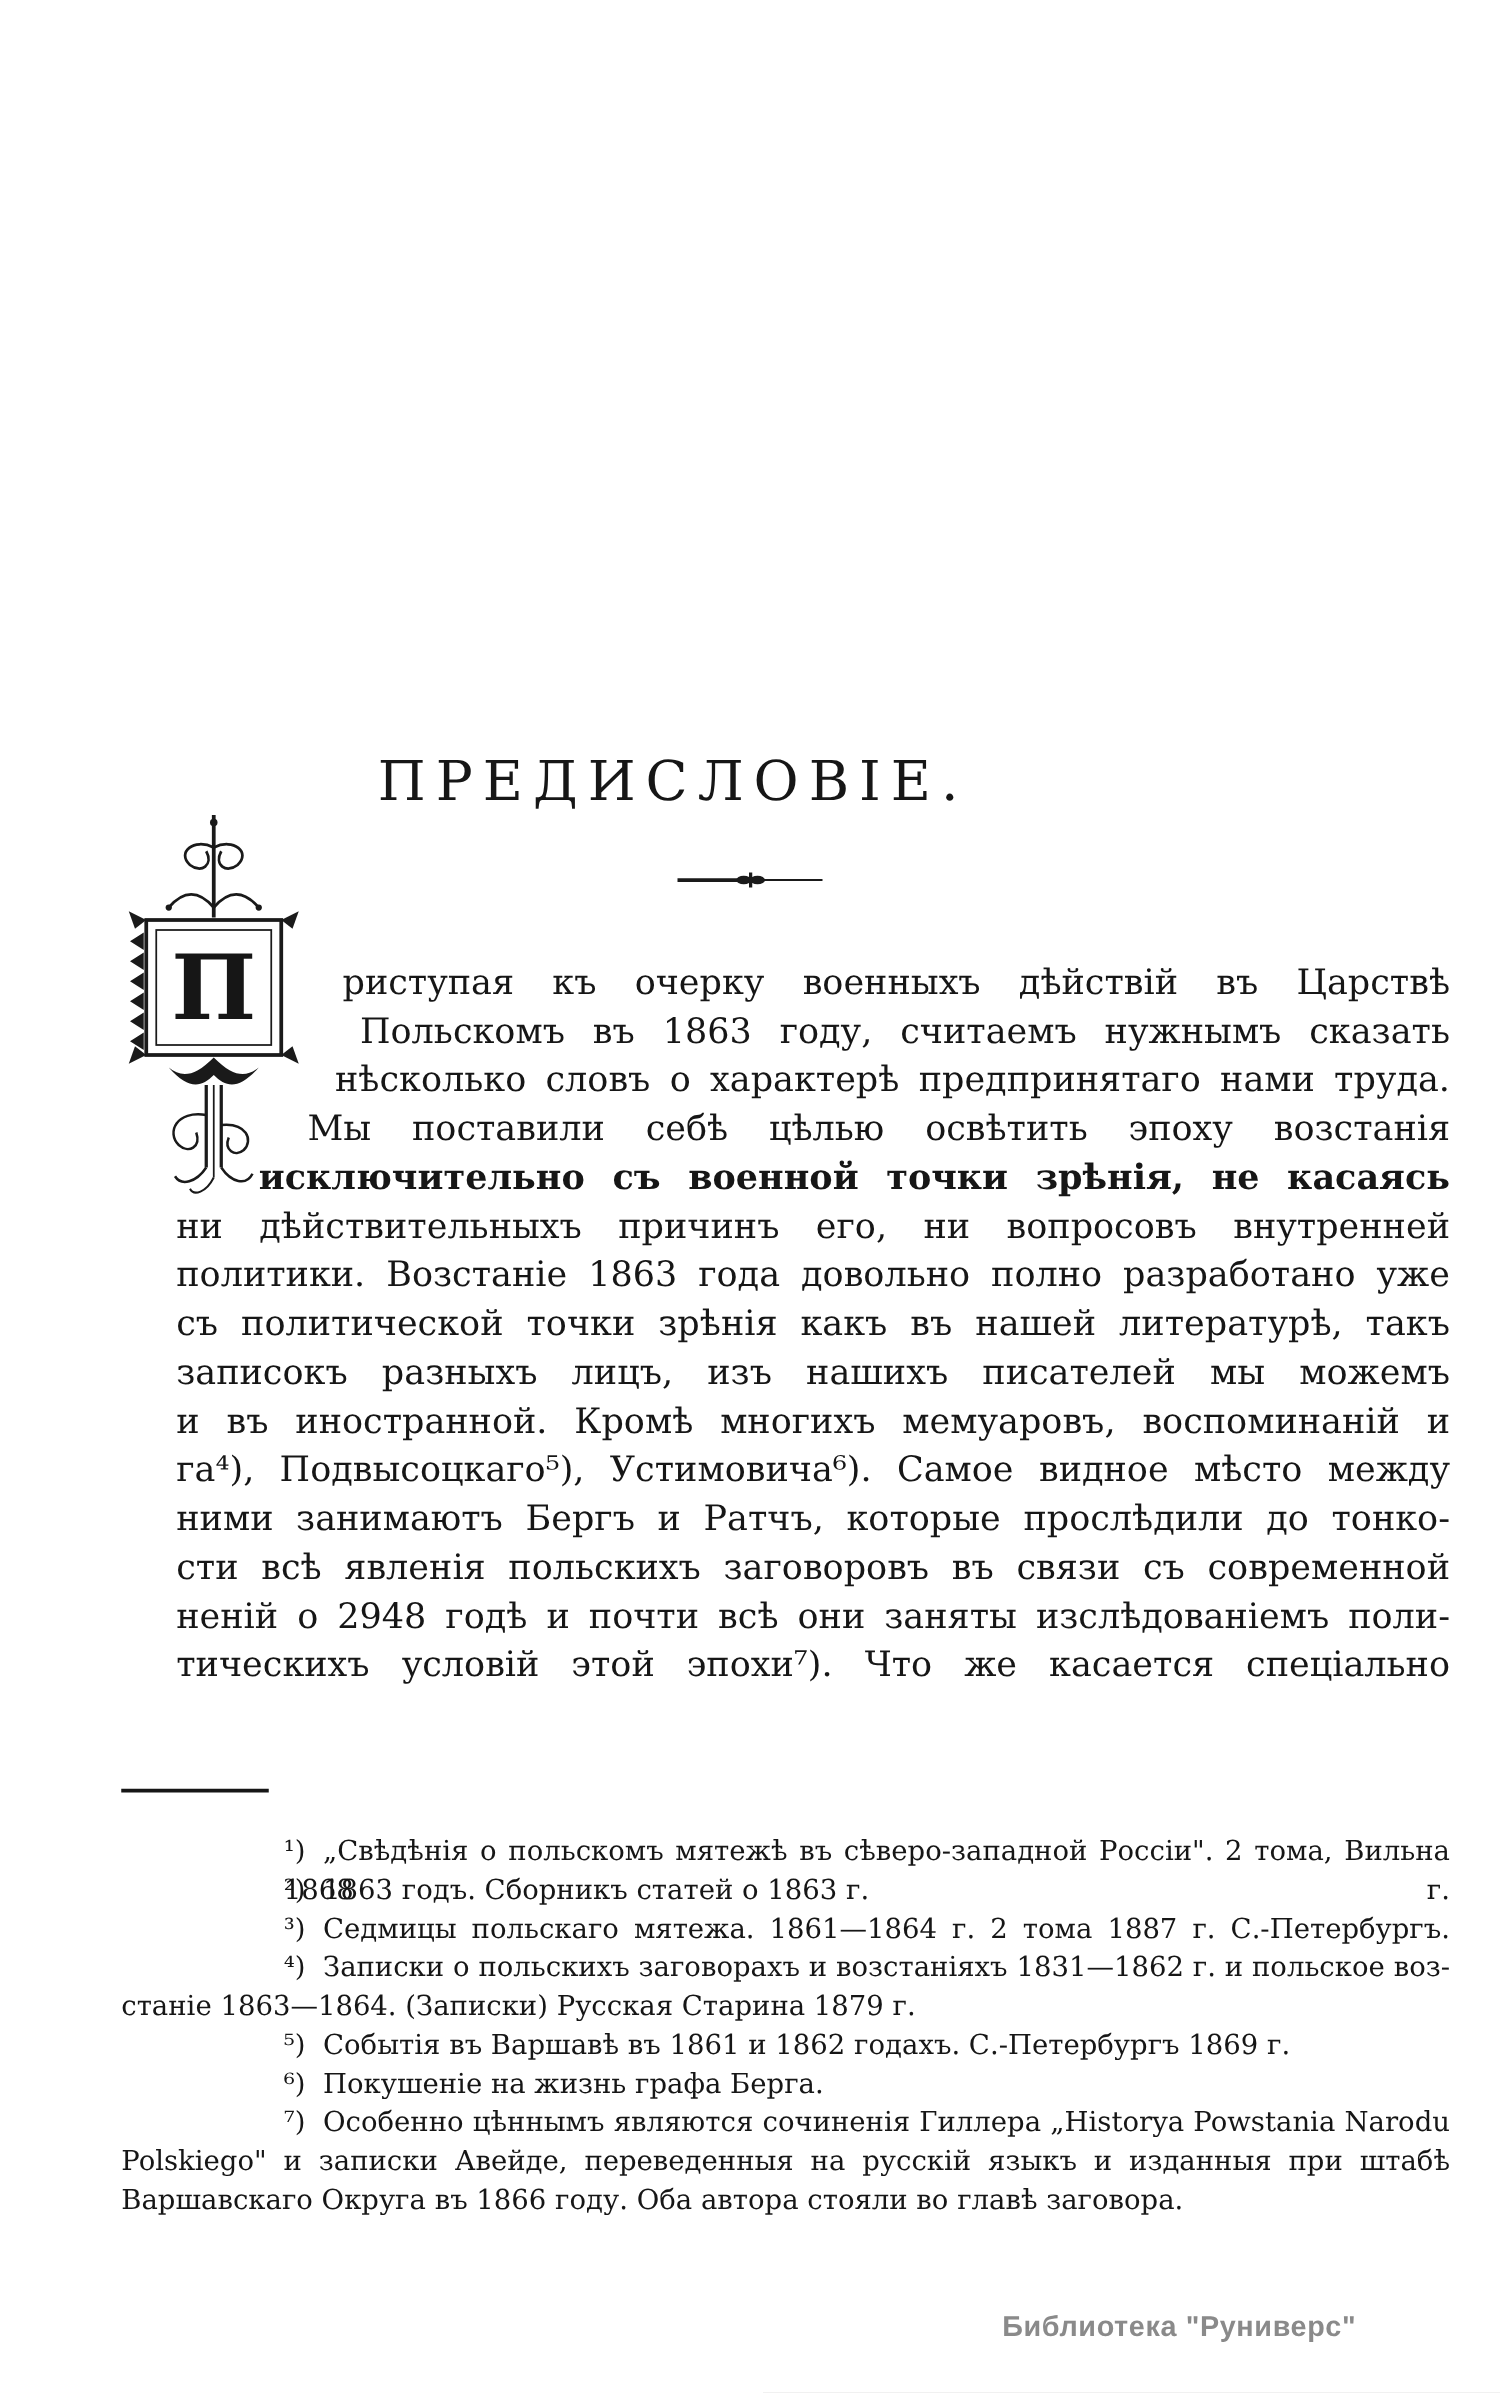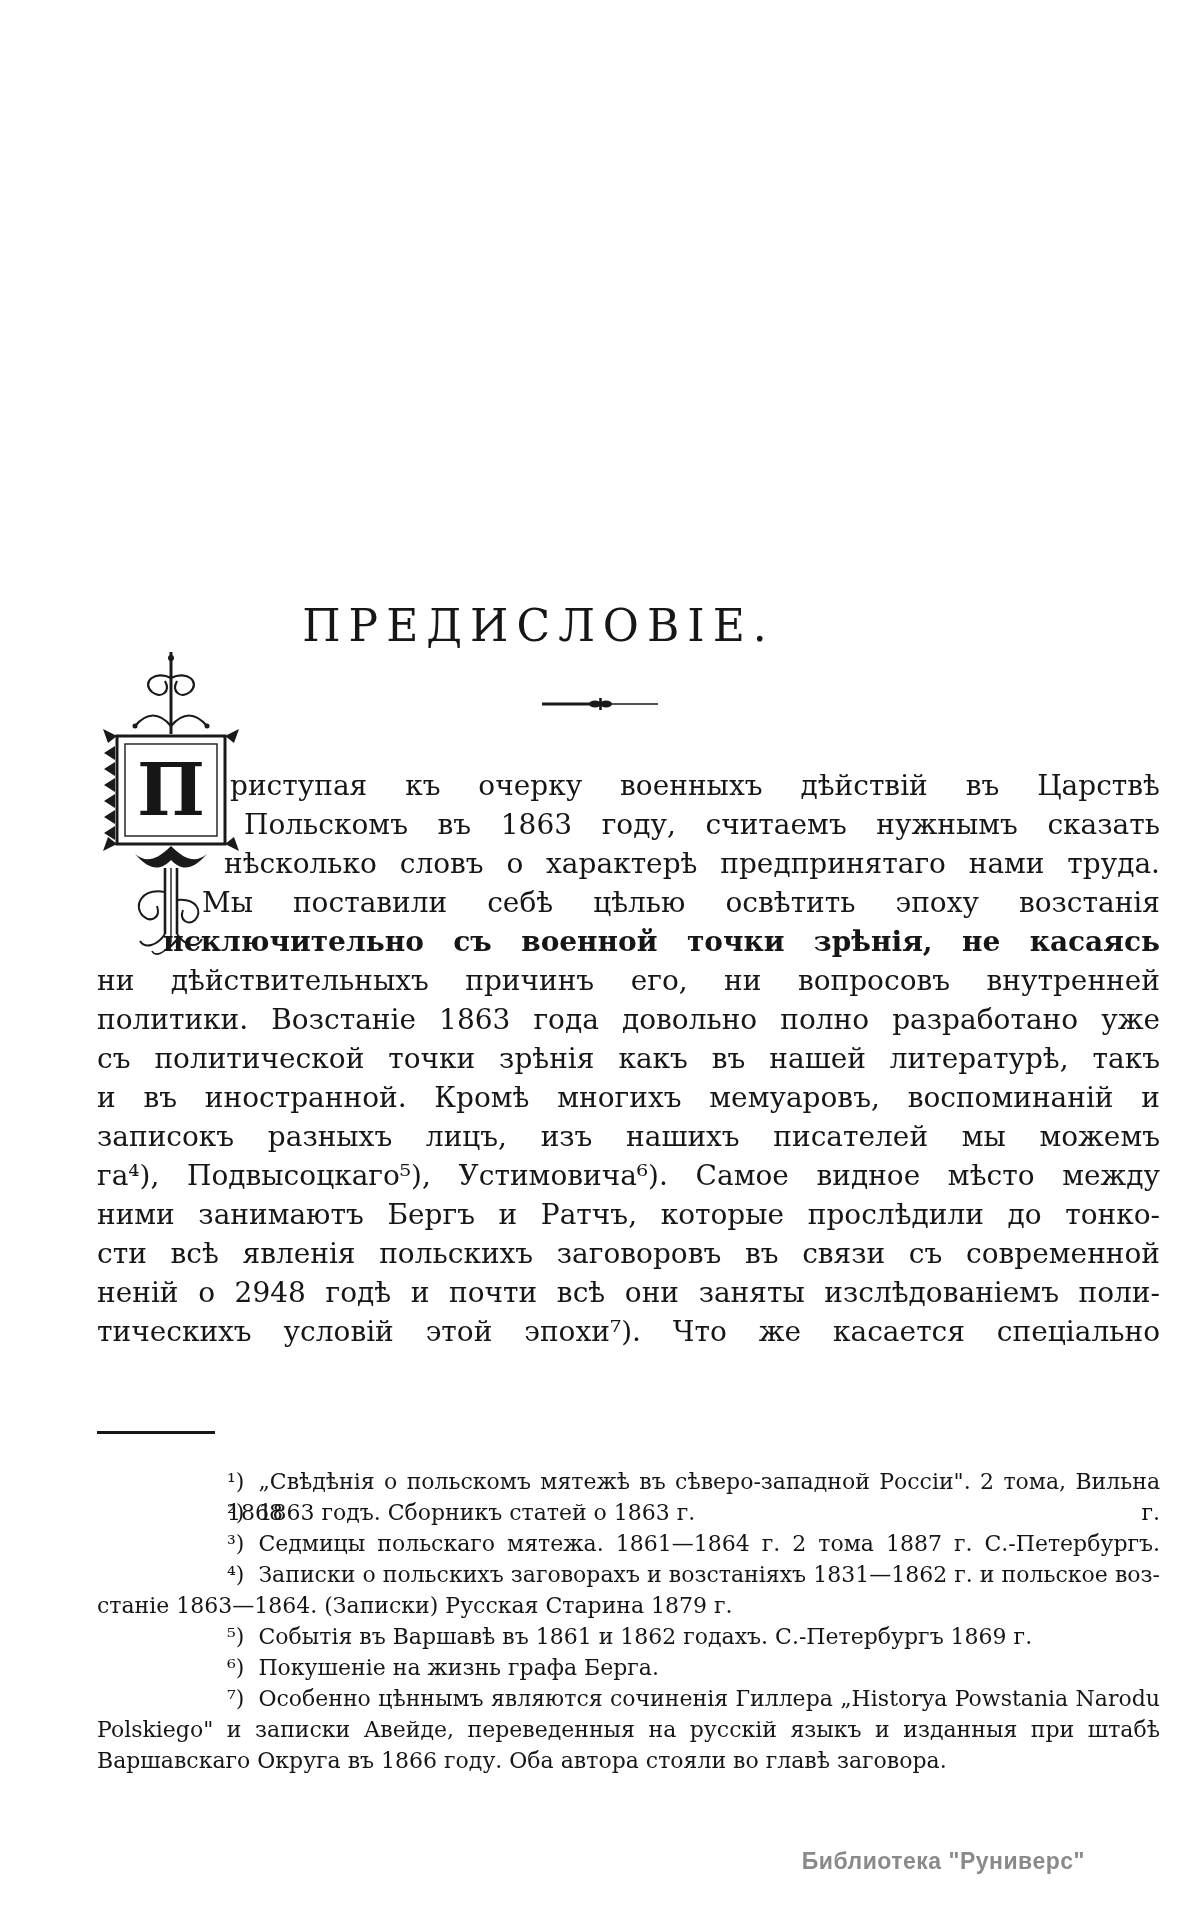--- a/index.html
+++ b/index.html
@@ -40,20 +40,21 @@
     position:absolute; left:97px; top:766px;
     width:1063px;
     font-size:28px;
   }
   .b-line {
     height:39px; line-height:39px;
     white-space:normal;
     text-align:justify;
     text-align-last:justify;
     overflow:visible;
+    margin-left:44px;
   }
   .ind-0 { padding-left:133px; }
   .ind-1 { padding-left:147px; }
   .ind-2 { padding-left:127px; }
   .ind-3 { padding-left:105px; }
   .ind-4 { padding-left:66px;font-weight:bold;  }
   .ind-0, .ind-1, .ind-2, .ind-3, .ind-4 { box-sizing:border-box; }
   
   .fn-rule {
     position:absolute; left:97px; top:1431px;
@@ -136,22 +137,22 @@
 
   <div class="body-text">
     <div class="b-line ind-0">риступая  къ  очерку  военныхъ  дѣйствій  въ  Царствѣ</div>
     <div class="b-line ind-1">Польскомъ  въ  1863  году,  считаемъ  нужнымъ  сказать</div>
     <div class="b-line ind-2">нѣсколько словъ о характерѣ предпринятаго нами труда.</div>
     <div class="b-line ind-3">Мы поставили себѣ цѣлью освѣтить эпоху возстанія</div>
     <div class="b-line ind-4">исключительно съ военной точки зрѣнія, не касаясь</div>
     <div class="b-line">ни дѣйствительныхъ причинъ его, ни вопросовъ внутренней</div>
     <div class="b-line">политики. Возстаніе 1863 года довольно полно разработано уже</div>
     <div class="b-line">съ политической точки зрѣнія какъ въ нашей литературѣ, такъ</div>
+    <div class="b-line">записокъ разныхъ лицъ, изъ нашихъ писателей мы можемъ</div>
     <div class="b-line">и въ иностранной. Кромѣ многихъ мемуаровъ, воспоминаній и</div>
-    <div class="b-line">записокъ разныхъ лицъ, изъ нашихъ писателей мы можемъ</div>
     <div class="b-line">га⁴), Подвысоцкаго⁵), Устимовича⁶). Самое видное мѣсто между</div>
     <div class="b-line">ними занимаютъ Бергъ и Ратчъ, которые прослѣдили до тонко-</div>
     <div class="b-line">сти всѣ явленія польскихъ заговоровъ въ связи съ современной</div>
     <div class="b-line">неній о 2948 годѣ и почти всѣ они заняты изслѣдованіемъ поли-</div>
     <div class="b-line">тическихъ условій этой эпохи⁷). Что же касается спеціально</div>
   </div>
 
   <div class="fn-rule"></div>
 
   <div class="footnotes">

